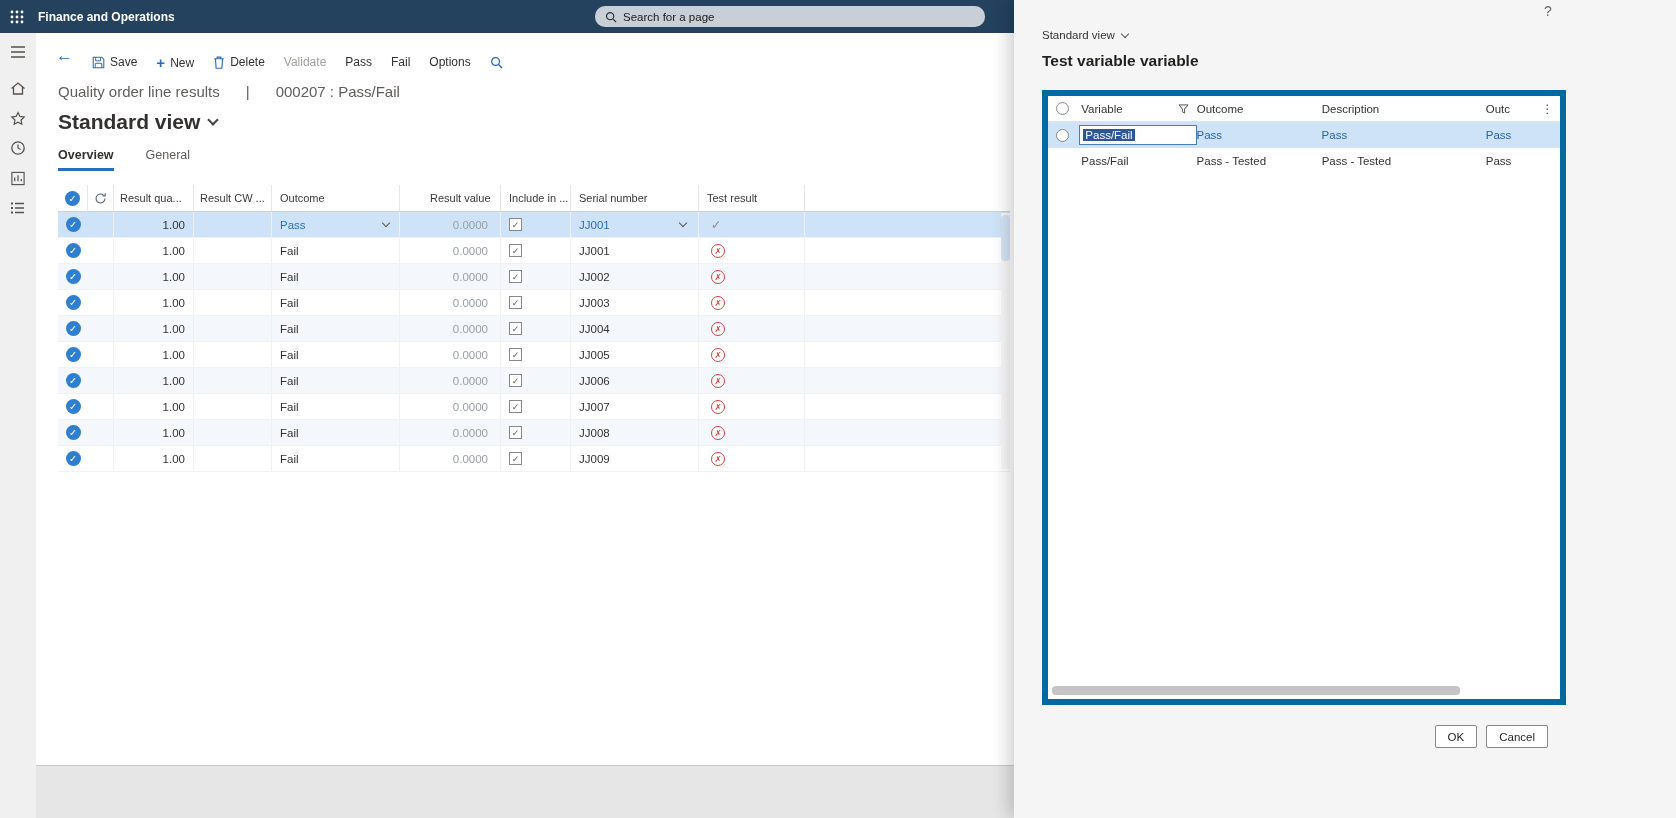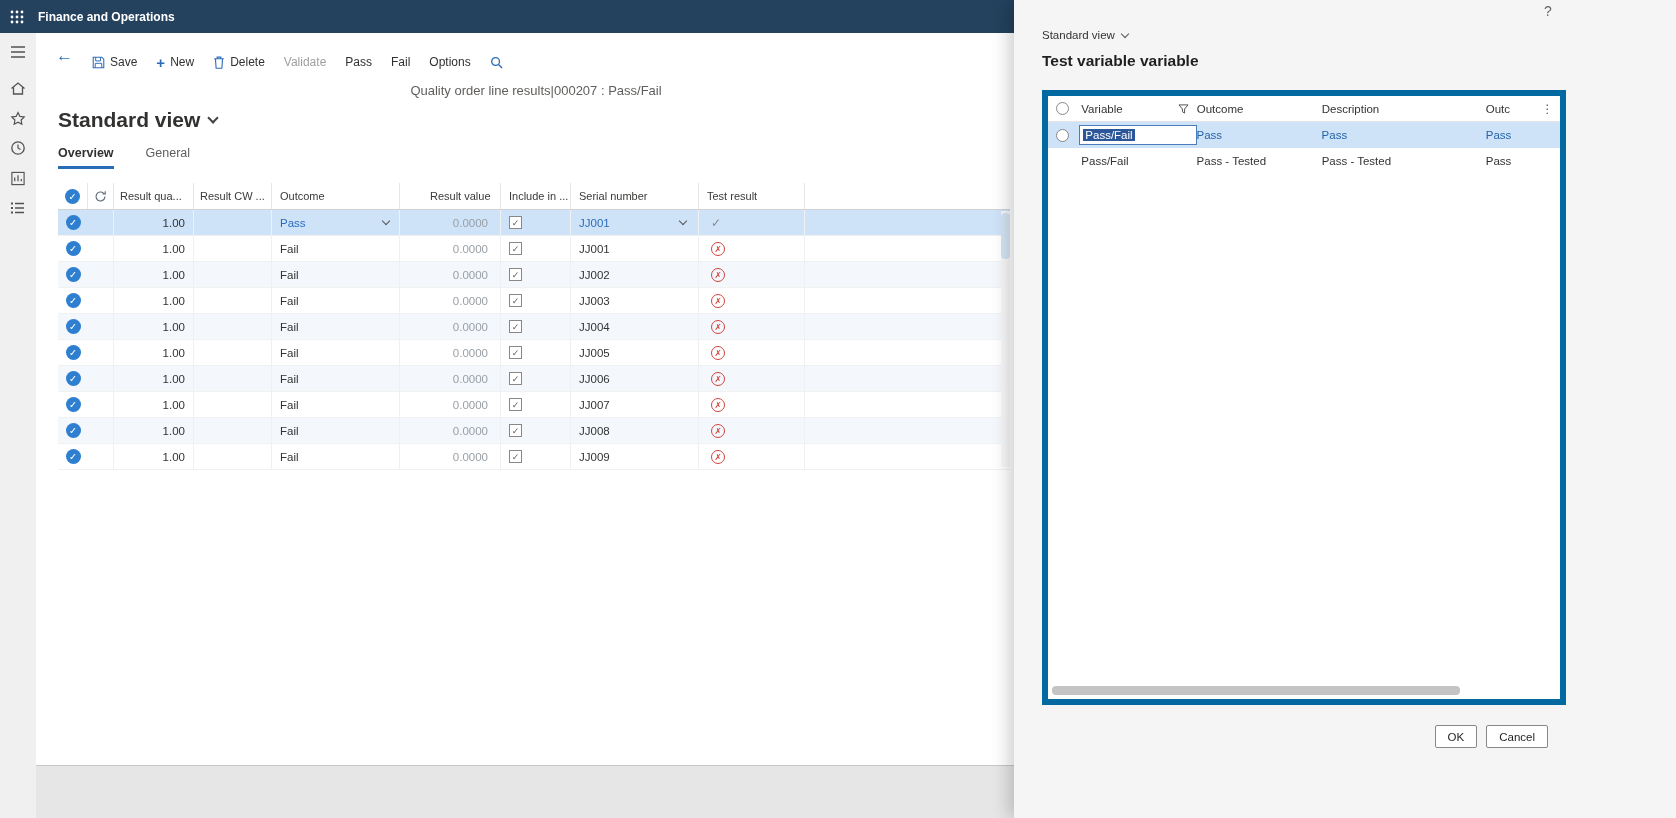--- a/index.html
+++ b/index.html
@@ -15,26 +15,26 @@
   
   .rail { position:absolute; left:0; top:33px; width:36px; height:785px; background:#f0f0f0; z-index:1; }
   .rail .ricon { width:36px; height:30px; display:flex; align-items:center; justify-content:center; cursor:pointer; }
   .rail .ricon:first-child { margin-top:4px; margin-bottom:6px; }
 
   
   .main { position:absolute; left:36px; top:33px; width:978px; height:785px; background:#e6e6e6; z-index:1; }
   .content { position:absolute; left:0; top:0; width:100%; height:733px; background:#fff; border-bottom:1px solid #c8c8c8; }
 
   .toolbar { display:flex; align-items:center; height:44px; padding-left:20px; gap:19px; font-size:12px; color:#323130; }
-  .tbtn { display:flex; align-items:center; gap:5px; cursor:pointer; white-space:nowrap;margin-top:14px; }
+  .tbtn { display:flex; align-items:flex-end; gap:5px; cursor:pointer; white-space:nowrap;margin-top:14px; }
   .tbtn.dis { color:#a19f9d; cursor:default; }
   .back { color:#2b6cb8; font-size:17px; cursor:pointer; line-height:1; }
   .plus { color:#2b6cb8; font-size:15px; font-weight:bold; line-height:1; }
 
-  .breadcrumb { margin:6px 0 0 22px; font-size:13px; color:#605e5c; display:flex; gap:0;justify-content:center; }
+  .breadcrumb { margin:6px 0 0 22px; font-size:15px; color:#605e5c; display:flex; gap:26px; }
   .pagetitle { margin:10px 0 0 22px; font-size:21px; font-weight:600; color:#323130; display:flex; align-items:center; gap:9px; cursor:pointer; }
 
   .tabs { margin:14px 0 0 22px; display:flex; gap:32px; font-size:12.5px; }
   .tab { padding-bottom:6px; color:#605e5c; cursor:pointer; border-bottom:3px solid transparent; }
   .tab.active { color:#323130; font-weight:600; border-bottom:3px solid #2b6cb8; }
 
   
   .grid { position:relative; margin:14px 0 0 22px; width:952px; }
   .ghead { display:flex; height:27px; align-items:stretch; border-bottom:1px solid #d1d1d1; }
   .grow { display:flex; height:26px; align-items:stretch; border-bottom:1px solid #f1f1f1; background:#fff; }
@@ -108,20 +108,27 @@
           <circle cx="2" cy="7" r="1.4"></circle>
           <circle cx="7" cy="7" r="1.4"></circle>
           <circle cx="12" cy="7" r="1.4"></circle>
           <circle cx="2" cy="12" r="1.4"></circle>
           <circle cx="7" cy="12" r="1.4"></circle>
           <circle cx="12" cy="12" r="1.4"></circle>
         </g>
       </svg>
   </div>
   <div class="app-title">Finance and Operations</div>
+  <div class="searchpill">
+    <svg width="12" height="12" viewBox="0 0 14 14">
+        <circle cx="6" cy="6" r="4.2" fill="none" stroke="#30302f" stroke-width="1.4"></circle>
+        <path d="M9.2 9.2L13 13" stroke="#30302f" stroke-width="1.4"></path>
+      </svg>
+    <span>Search for a page</span>
+  </div>
 </div>
 
 <div class="rail">
   <div class="ricon">
       <svg width="16" height="14" viewBox="0 0 16 14">
         <path d="M1 2h14M1 7h14M1 12h14" stroke="#54514e" stroke-width="1.4"></path>
       </svg>
     </div>
   <div class="ricon">
       <svg width="16" height="15" viewBox="0 0 16 15">

